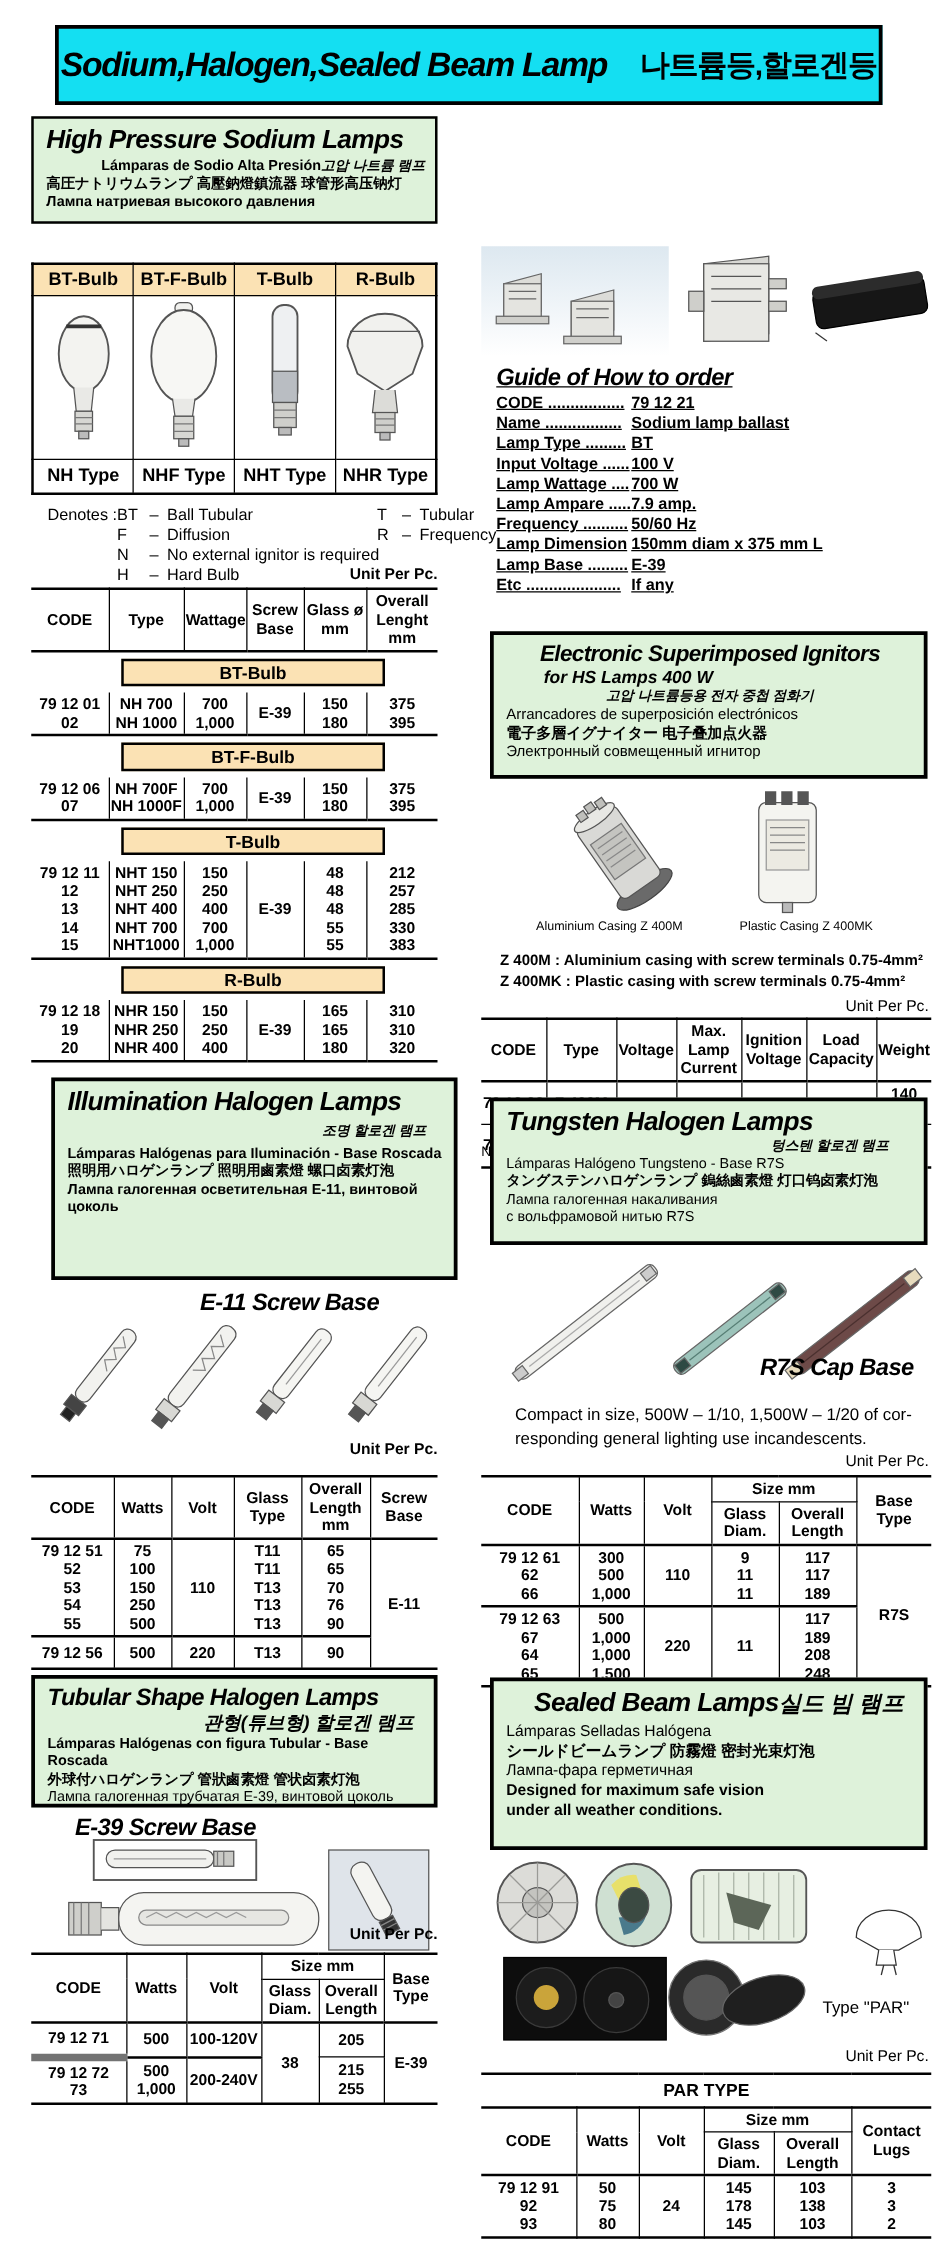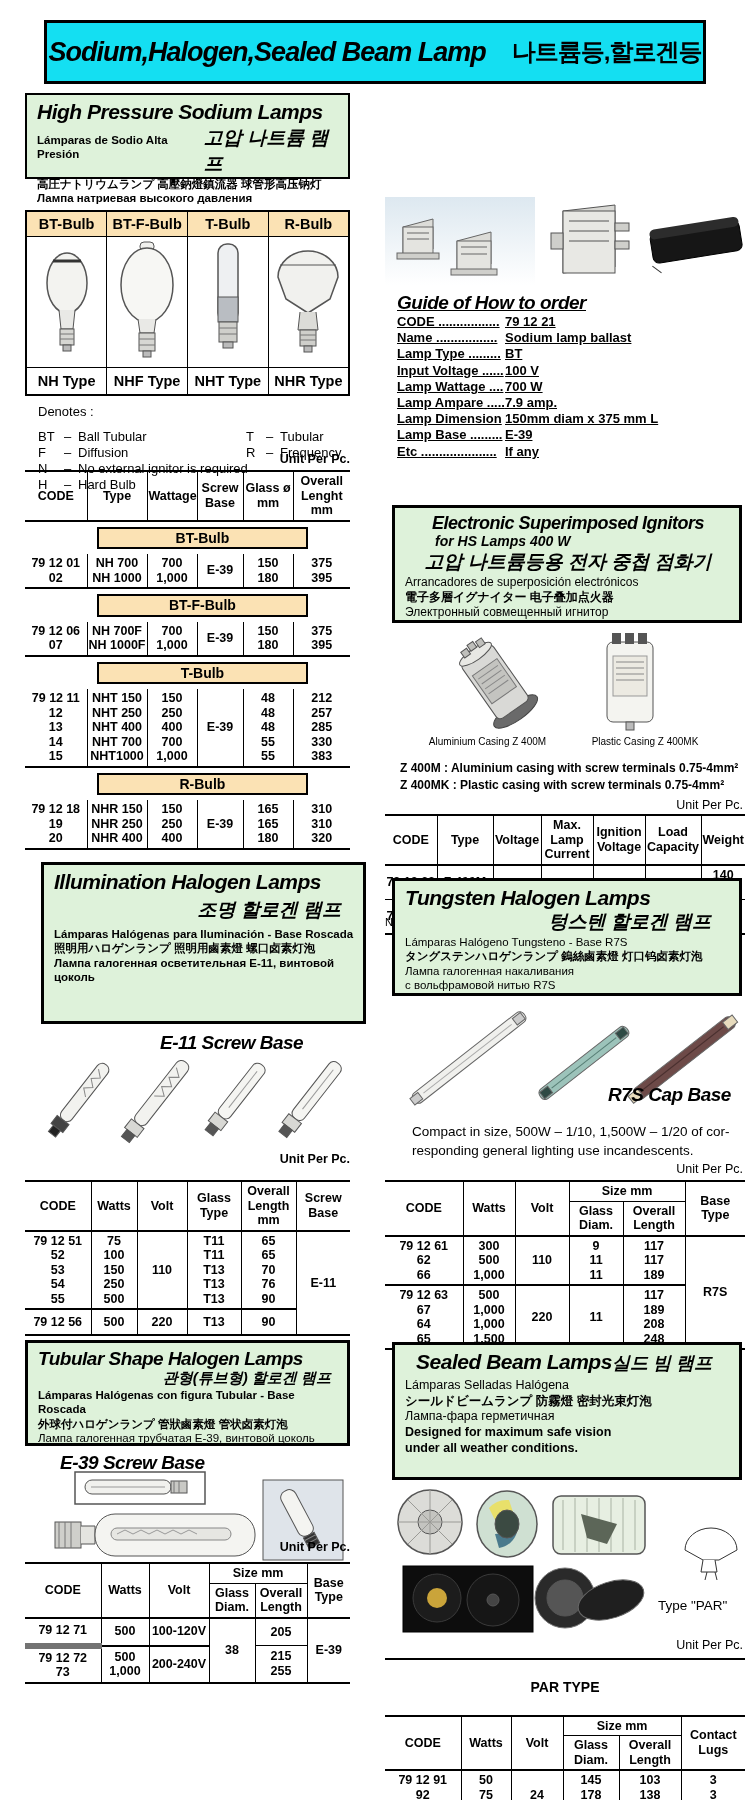--- a/index.html
+++ b/index.html
@@ -11,23 +11,23 @@
   
   .banner{left:44px;top:20px;width:656px;height:58px;background:#14dff2;border:3px solid #000;
           display:flex;align-items:center;justify-content:center;gap:26px;}
   .banner .en{font-size:27px;font-weight:bold;font-style:italic;letter-spacing:-1px;}
   .banner .kr{font-size:24px;font-weight:bold;letter-spacing:-1px;}
 
   
   .gbox{background:#def2da;border:2px solid #000;padding:6px 8px 4px 10px;box-sizing:border-box;}
   .gbox.thick{border-width:3px;}
   .gbox .t{font-size:21px;font-weight:bold;font-style:italic;letter-spacing:-0.5px;line-height:1.05;}
-  .gbox .krline{font-size:19px;font-weight:bold;font-style:italic;}
+  .gbox .krline{font-size:11px;font-weight:bold;font-style:italic;}
   .gbox .ln{font-size:11.5px;font-weight:bold;line-height:1.25;}
-  .row{display:flex;justify-content:center;align-items:baseline;}
+  .row{display:flex;justify-content:flex-end;align-items:baseline;}
 
   
   table.dt{border-collapse:collapse;table-layout:fixed;width:100%;}
   table.dt th,table.dt td{border-left:1px solid #000;border-right:1px solid #000;
       font-size:12.5px;text-align:center;vertical-align:middle;white-space:pre-line;
       padding:2px 1px;line-height:14.5px;}
   table.dt th{font-weight:bold;}
   table.dt td{font-weight:bold;}
   table.dt th:first-child,table.dt td:first-child{border-left:none;}
   table.dt th:last-child,table.dt td:last-child{border-right:none;}
@@ -43,21 +43,21 @@
   
   table.bulbt{border-collapse:collapse;table-layout:fixed;width:100%;border:2px solid #000;}
   table.bulbt th,table.bulbt td{border:1px solid #000;text-align:center;}
   table.bulbt th{background:#fbe2b4;font-size:14.5px;font-weight:bold;padding:4px 0;}
   table.bulbt td.typ{font-size:14.5px;font-weight:bold;padding:5px 0;}
   table.bulbt td.img{height:128px;vertical-align:middle;}
 
   .unitpc{font-size:12.5px;font-weight:bold;text-align:right;}
 
   
-  .denotes{display:flex;font-size:13px;gap:10px;flex-direction:column;}
+  .denotes{display:flex;font-size:13px;}
   .denotes .dl{font-weight:normal;white-space:nowrap;}
   .dgrid{display:grid;grid-template-columns:26px 14px 168px 20px 14px auto;row-gap:1px;}
 
   
   .guide-title{font-size:19px;font-weight:bold;font-style:italic;letter-spacing:-0.5px;}
   .gitem{display:flex;font-size:13px;font-weight:bold;line-height:16.2px;}
   .gitem .gl{width:108px;flex:none;}
   .gitem .gv{flex:1;}
 
   .cap{font-size:10px;text-align:center;}
@@ -356,20 +356,24 @@
       </div>
     <div class="gitem">
         <span class="gl">Lamp Wattage ....</span>
         <span class="gv">700 W</span>
       </div>
     <div class="gitem">
         <span class="gl">Lamp Ampare .....</span>
         <span class="gv">7.9 amp.</span>
       </div>
     <div class="gitem">
+        <span class="gl">Frequency ..........</span>
+        <span class="gv">50/60 Hz</span>
+      </div>
+    <div class="gitem">
         <span class="gl">Lamp Dimension</span>
         <span class="gv">150mm diam x 375 mm L</span>
       </div>
     <div class="gitem">
         <span class="gl">Lamp Base .........</span>
         <span class="gv">E-39</span>
       </div>
     <div class="gitem">
         <span class="gl">Etc .....................</span>
         <span class="gv">If any</span>
@@ -819,21 +823,21 @@
       <colgroup>
           <col style="width:76px">
           <col style="width:50px">
           <col style="width:52px">
           <col style="width:56px">
           <col style="width:62px">
           <col style="width:64px">
         </colgroup>
       <tbody>
           <tr>
-            <th colspan="6" class="nob" style="border-bottom:2px solid #000;font-size:14px;padding:20px 0;">PAR TYPE</th>
+            <th colspan="6" class="nob" style="border-bottom:2px solid #000;font-size:14px;padding:5px 0;">PAR TYPE</th>
           </tr>
       <tr>
         <th rowspan="2" style="border-bottom:2px solid #000">CODE</th>
         <th rowspan="2" style="border-bottom:2px solid #000">Watts</th>
         <th rowspan="2" style="border-bottom:2px solid #000">Volt</th>
         <th colspan="2" style="border-bottom:1px solid #000">Size mm</th>
         <th rowspan="2" style="border-bottom:2px solid #000">Contact
 Lugs</th>
       </tr>
       <tr class="hrow">

